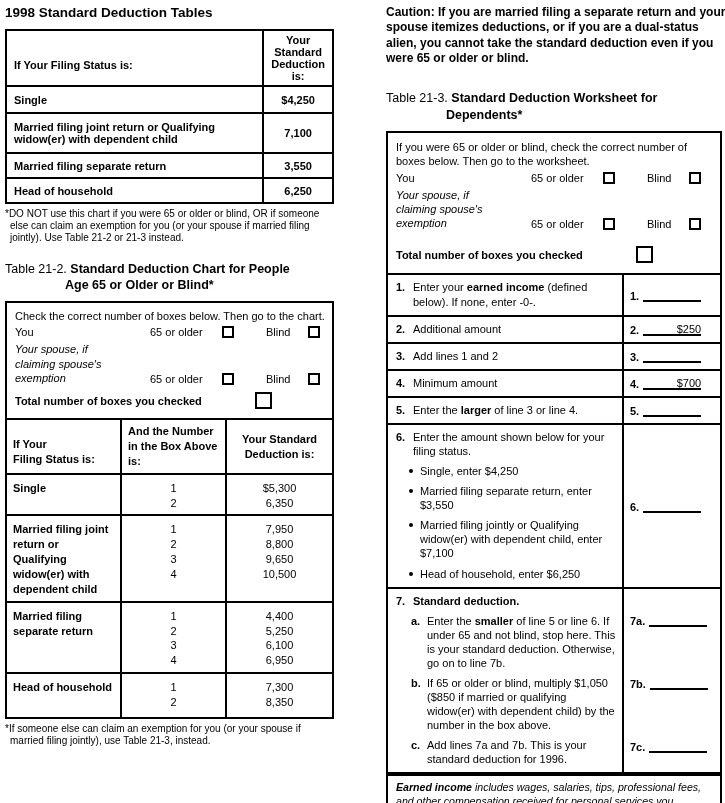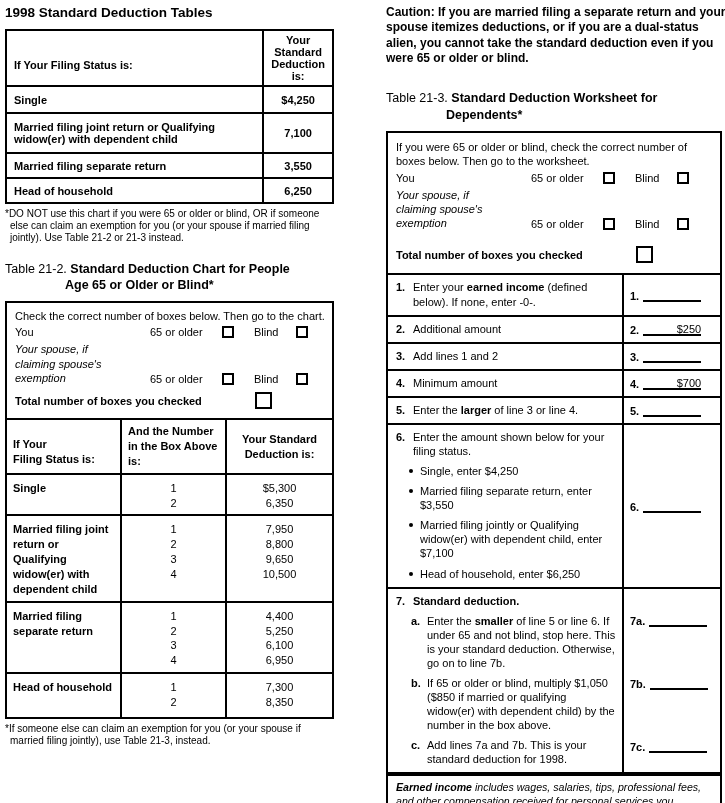--- a/index.html
+++ b/index.html
@@ -43,21 +43,21 @@
   .box { border: 2px solid #000; margin-top: 8px; }
   .cbsec { padding: 6px 8px 9px 8px; border-bottom: 2px solid #000; }
   .cb-intro { line-height: 1.3; }
   .nowrap { white-space: nowrap; }
   .cbrow { display: flex; align-items: center; margin-top: 3px; }
   .cbrow.spouse { align-items: flex-end; margin-top: 4px; }
   .cblabel { width: 135px; }
   .cblabel .wraplim { display: block; width: 104px; line-height: 1.3; font-style: italic; }
   .older-label { width: 62px; }
   .cb { display: inline-block; width: 12px; height: 12px; border: 2px solid #000; margin-left: 10px; flex: none; }
-  .blind-label { margin-left: 20px; width: 32px; }
+  .blind-label { margin-left: 32px; width: 32px; }
   .totalrow { display: flex; align-items: center; margin-top: 7px; font-weight: bold; gap: 44px; }
   .cb.big { width: 17px; height: 17px; margin-left: 9px; }
   .totalrow.gap { margin-top: 16px; }
 
   
   table.t2 { border-collapse: collapse; border-style: hidden; width: 100%; }
   .t2 th, .t2 td { border: 2px solid #000; padding: 4px 6px; line-height: 1.35; }
   .t2 th { font-weight: bold; text-align: left; }
   .t2 .h1 { width: 114px; vertical-align: bottom; height: 53px; padding-bottom: 6px; }
   .t2 .h2 { width: 105px; vertical-align: middle; }
@@ -379,21 +379,21 @@
         <div class="sub">
           <span class="sub-letter">a.</span>
           <span class="ltext"><span>Enter the </span><b class="inline">smaller</b><span> of line 5 or line 6. If under 65 and not blind, stop here. This is your standard deduction. Otherwise, go on to line 7b.</span></span>
         </div>
         <div class="sub">
           <span class="sub-letter">b.</span>
           <span class="ltext">If 65 or older or blind, multiply $1,050 ($850 if married or qualifying widow(er) with dependent child) by the number in the box above.</span>
         </div>
         <div class="sub">
           <span class="sub-letter">c.</span>
-          <span class="ltext">Add lines 7a and 7b. This is your standard deduction for 1998.</span>
+          <span class="ltext">Add lines 7a and 7b. This is your standard deduction for 1996.</span>
         </div>
       </div>
       <div class="wright wright7">
         <span class="rline r7a">
             <span class="rnum">7a.</span>
             <span class="fill"></span>
           </span>
         <span class="rline r7b">
             <span class="rnum">7b.</span>
             <span class="fill"></span>

